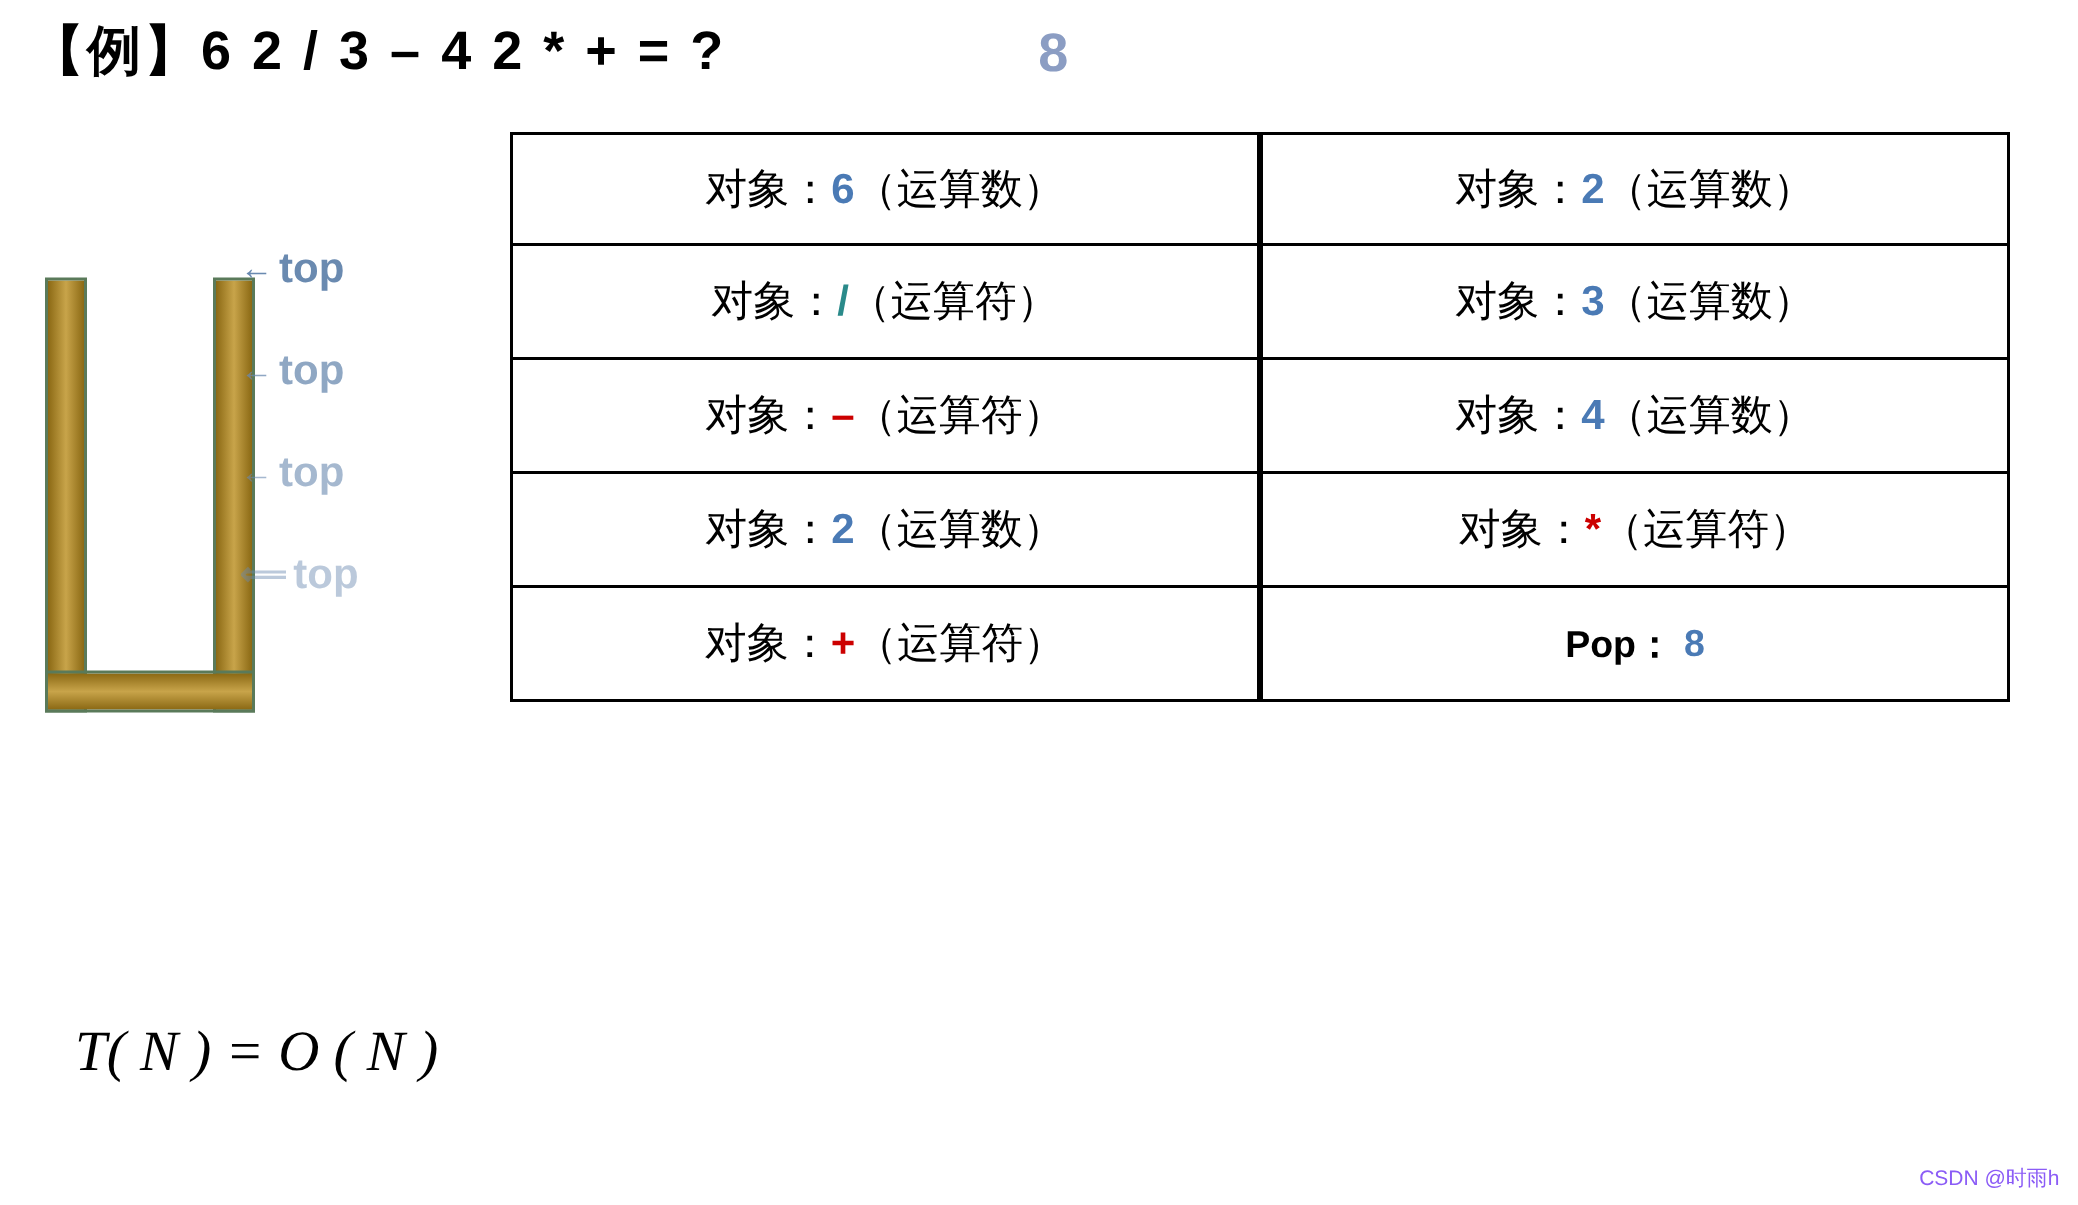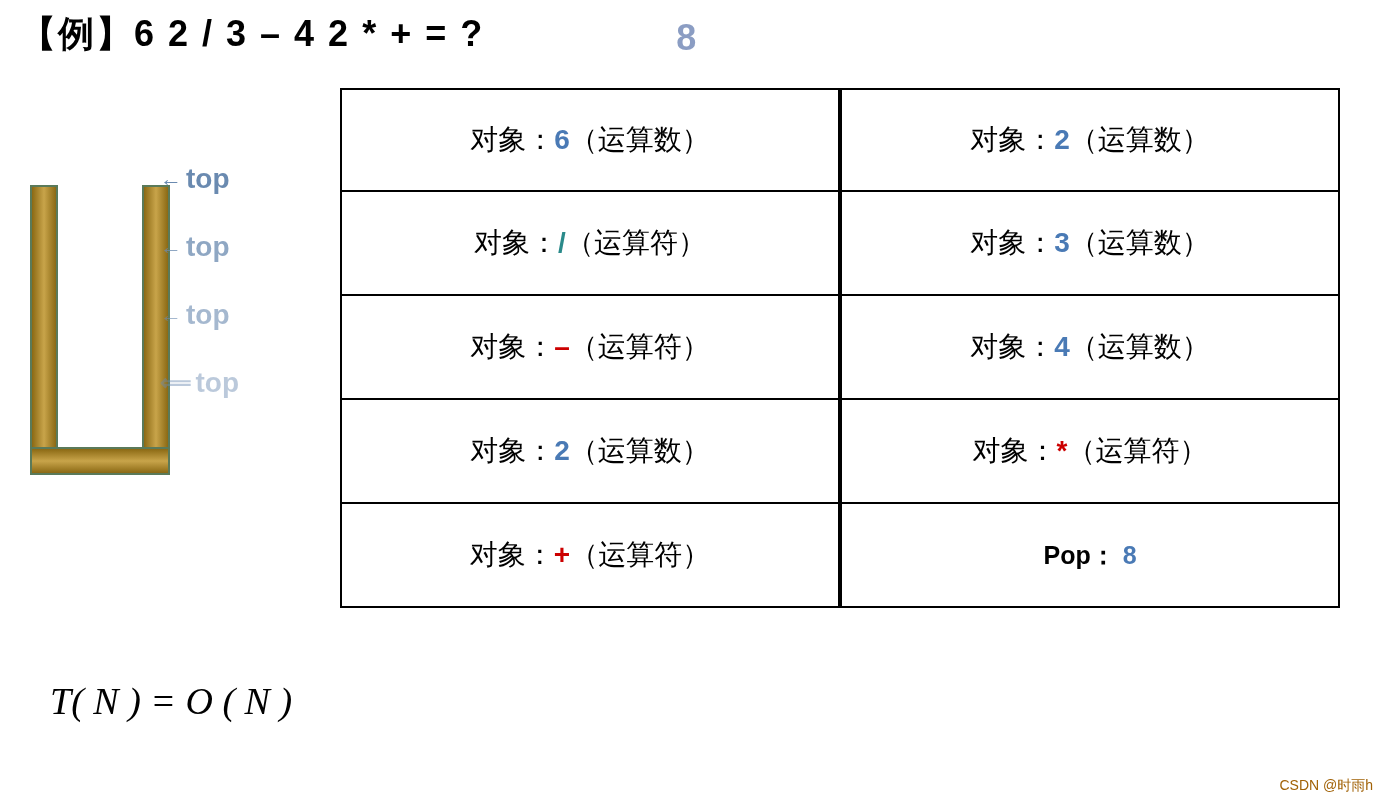--- a/index.html
+++ b/index.html
@@ -11,22 +11,22 @@
       position: relative;
       overflow: hidden;
     }
 
     
     .title-area {
       position: absolute;
       top: 10px;
       left: 20px;
       display: flex;
-      align-items: flex-end;
-      gap: 12px;
+      align-items: center;
+      gap: 28px;
     }
     .title-text {
       font-size: 36px;
       font-weight: bold;
       color: #000;
       letter-spacing: 2px;
     }
     .title-answer {
       font-size: 36px;
       color: #8b9dc3;
@@ -107,21 +107,21 @@
     
     .table-area {
       position: absolute;
       top: 88px;
       left: 340px;
       width: 1000px;
     }
     .table-row-item {
       display: flex;
       width: 100%;
-      height: 104px;
+      height: 76px;
       margin-bottom: 0;
     }
     .table-cell {
       flex: 1;
       border: 2px solid #000;
       display: flex;
       align-items: center;
       justify-content: center;
       font-size: 28px;
       color: #000;
@@ -153,21 +153,21 @@
       color: #000;
       font-family: "Times New Roman", serif;
     }
 
     
     .watermark {
       position: absolute;
       bottom: 8px;
       right: 12px;
       font-size: 14px;
-      color: #a16207;
+      color: #8b5cf6;
     }
   </style>
 </head>
 <body>
 
 <div class="title-area">
   <span class="title-text">【例】6 2 / 3 – 4 2 * + = ?</span>
   <span class="title-answer color-gray-blue">8</span>
 </div>
 

